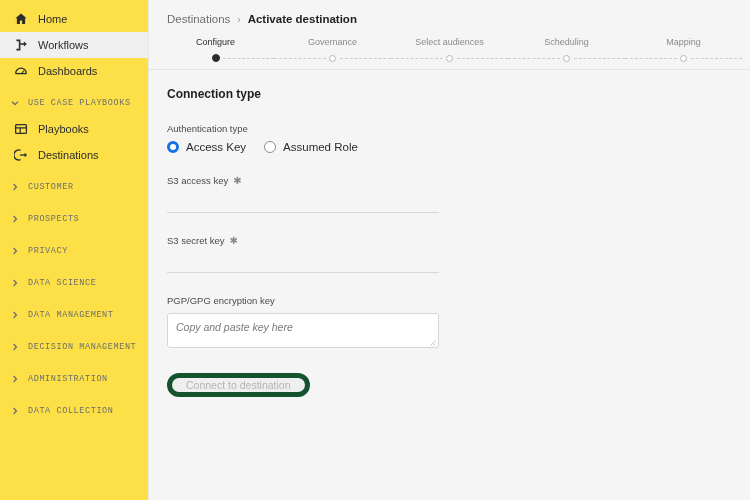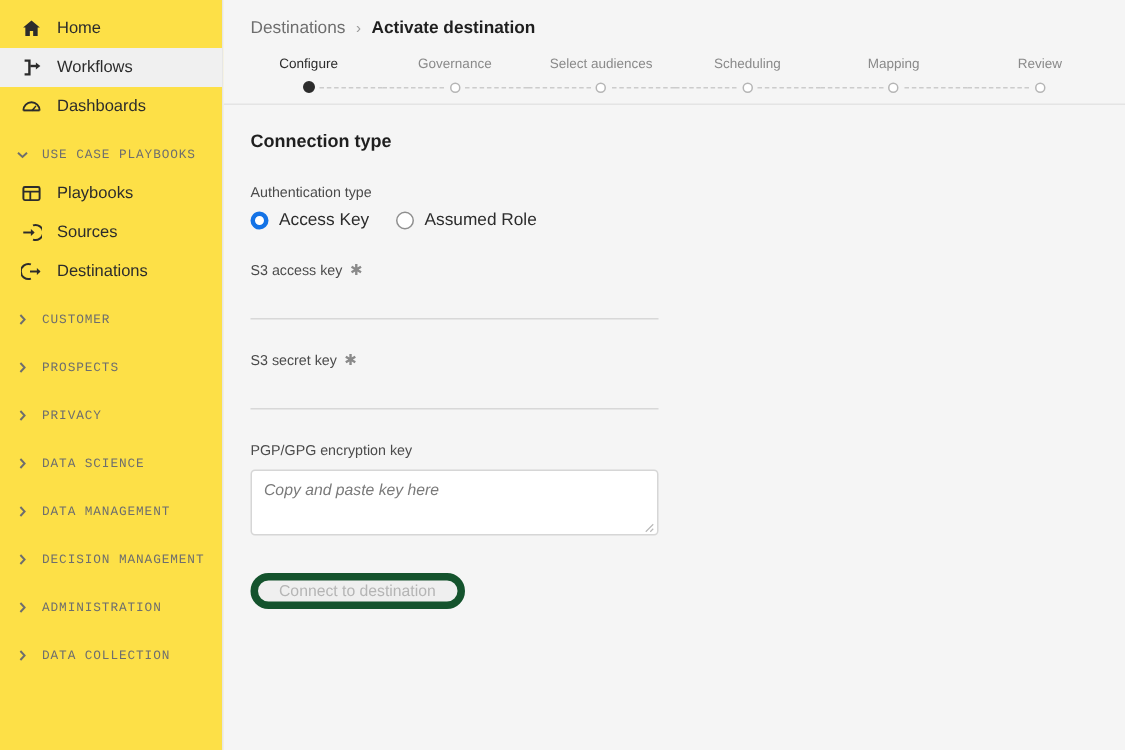--- a/index.html
+++ b/index.html
@@ -160,21 +160,21 @@
 
   .text-field { width: 272px; margin-bottom: 22px; }
   .text-field .line-input {
     height: 20px;
     border-bottom: 1px solid #d8d8d8;
     background: transparent;
   }
 
   .textarea-wrap { margin-bottom: 25px; }
   .textarea {
-    width: 272px; height: 44px;
+    width: 272px; height: 35px;
     background: #ffffff;
     border: 1px solid #d6d6d6;
     border-radius: 3px;
     padding: 7px 8px;
     font-size: 10.5px;
     color: #7a7a7a;
     font-style: italic;
     font-family: "Liberation Sans", sans-serif;
     position: relative;
   }
@@ -250,30 +250,20 @@
           <rect x="1.6" y="2.6" width="10.8" height="8.8" rx="1" fill="none" stroke="currentColor" stroke-width="1.3"></rect>
           <path fill="none" stroke="currentColor" stroke-width="1.2" d="M1.6 5.8h10.8M6.2 5.8v5.6"></path>
         </svg>
       </span>
       <span class="label">Playbooks</span>
     </div>
 
     <div class="nav-item">
       <span class="nav-icon">
         <svg width="14" height="14" viewBox="0 0 14 14">
-          <path fill="none" stroke="currentColor" stroke-width="1.3" d="M8 2.3a5 5 0 110 9.4"></path>
-          <path fill="none" stroke="currentColor" stroke-width="1.3" d="M1.5 7h6.6"></path>
-          <path fill="currentColor" d="M6.6 4.7L9.1 7l-2.5 2.3z"></path>
-        </svg>
-      </span>
-      <span class="label">Sources</span>
-    </div>
-    <div class="nav-item">
-      <span class="nav-icon">
-        <svg width="14" height="14" viewBox="0 0 14 14">
           <path fill="none" stroke="currentColor" stroke-width="1.3" d="M6.6 2.3a5 5 0 100 9.4"></path>
           <path fill="none" stroke="currentColor" stroke-width="1.3" d="M6 7h6.2"></path>
           <path fill="currentColor" d="M10.6 4.7L13 7l-2.4 2.3z"></path>
         </svg>
       </span>
       <span class="label">Destinations</span>
     </div>
 
     <div class="section-head sec-gap-top">
       <span class="chev">
@@ -391,27 +381,20 @@
 
         <div class="step">
           <span class="step-label">Mapping</span>
           <span class="dot-row">
             <span class="line left"></span>
             <span class="line right"></span>
             <span class="dot"></span>
           </span>
         </div>
 
-        <div class="step">
-          <span class="step-label">Review</span>
-          <span class="dot-row">
-            <span class="line left"></span>
-            <span class="dot"></span>
-          </span>
-        </div>
 
       </div>
     </div>
 
     <div class="content">
 
       <h2 class="panel-title">Connection type</h2>
 
       <div class="field-label">
         <span>Authentication type</span>

